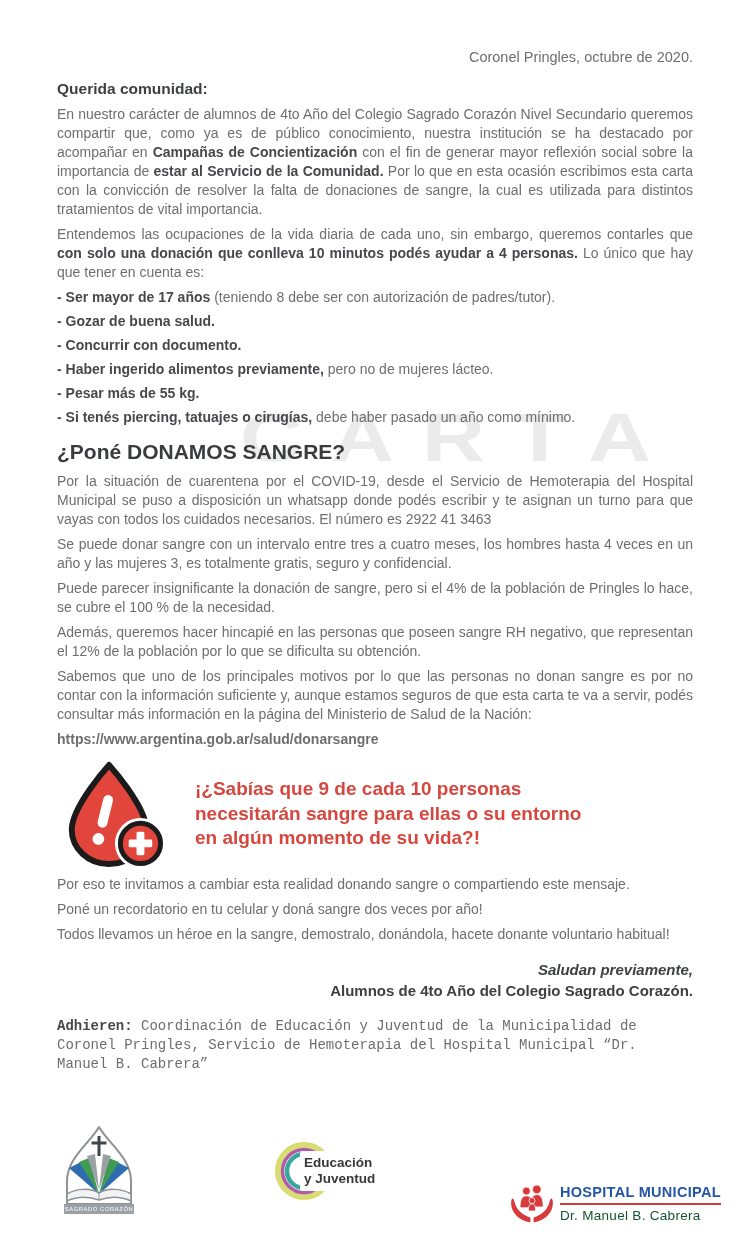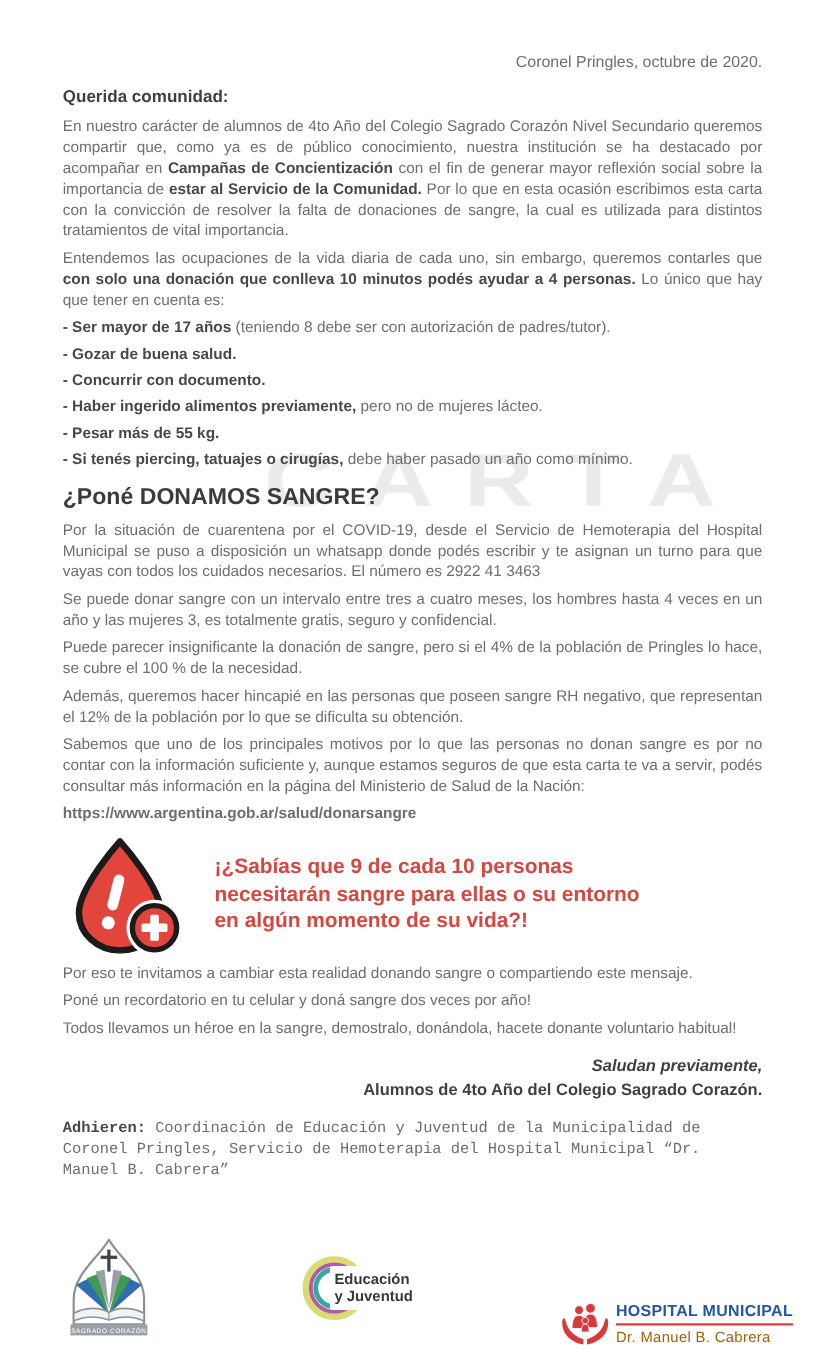--- a/index.html
+++ b/index.html
@@ -36,21 +36,21 @@
   .adhieren { margin-top:16px;font-family:Liberation Mono, monospace; }
   .adhieren p { text-align:left; }
   
   .logo { position:absolute; z-index:1; }
   .logo-school { left:57px; top:1124px; }
   .logo-youth { left:274px; top:1138px; }
   .logo-hospital { left:508px; top:1180px; display:flex; align-items:center; gap:4px; }
   .hosp-text { display:flex; flex-direction:column; }
   .hosp-title { color:#2456a4; font-weight:700; font-size:14.5px; letter-spacing:0.3px; white-space:nowrap; }
   .hosp-rule { height:2px; background:#d8393b; margin:3px 0 3px 0; }
-  .hosp-sub { color:#a16207; font-size:13.5px; letter-spacing:0.3px; white-space:nowrap; }
+  .hosp-sub { color:#14532d; font-size:13.5px; letter-spacing:0.3px; white-space:nowrap; }
 </style>
 </head>
 <body>
 
 <div class="page">
 
   <div class="watermark">
     <div class="wm1">CARTA</div>
   </div>
 

